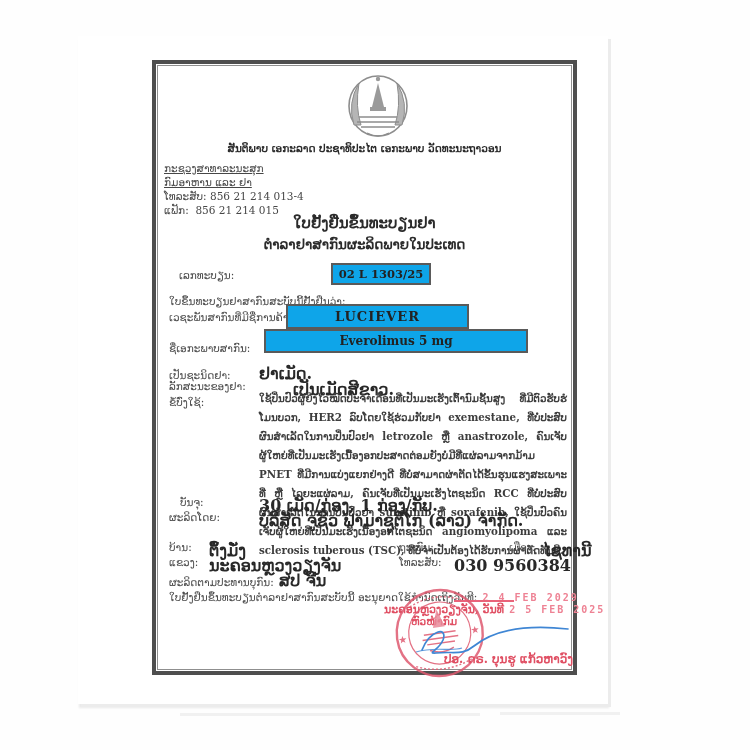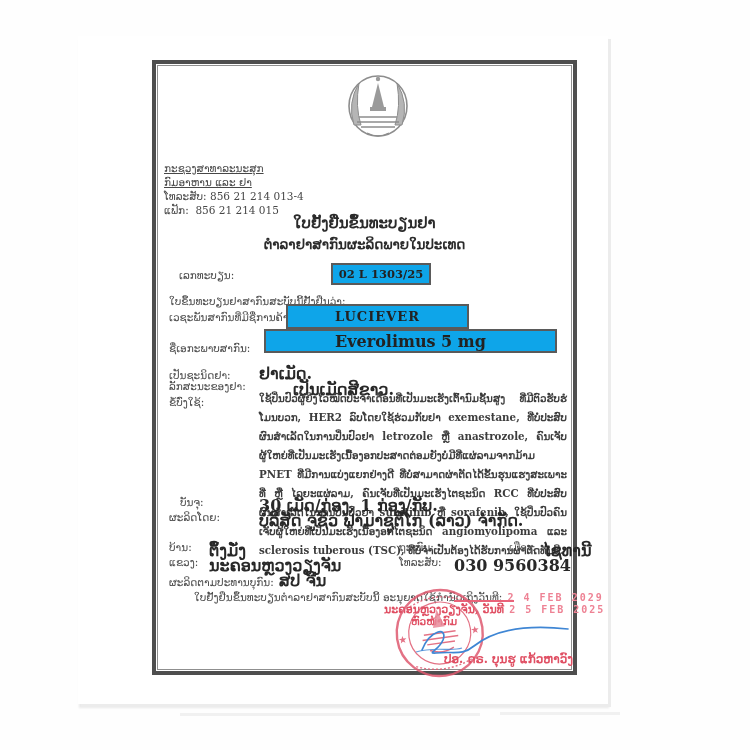--- a/index.html
+++ b/index.html
@@ -42,20 +42,21 @@
         <path d="M57,52 Q64,30 52,10 Q56,34 50,52 Z" fill="#b5b5b5" stroke-width="1"></path>
         <path d="M33,10 L39,34 L27,34 Z" fill="#9a9a9a" stroke="none"></path>
         <rect x="25" y="34" width="16" height="4" fill="#9a9a9a" stroke="none"></rect>
         <path d="M14,44 H52 M12,49 H54 M16,54 H50" stroke-width="1.3"></path>
         <path d="M22,60 Q33,66 44,60" stroke-width="1.3"></path>
         <circle cx="33" cy="6" r="2.2" fill="#9a9a9a" stroke="none"></circle>
       </g>
     </svg>
   </div>
 
+  <div class="abs center title" style="top:78px;font-size:10.5px;">ສັນຕິພາບ ເອກະລາດ ປະຊາທິປະໄຕ ເອກະພາບ ວັດທະນະຖາວອນ</div>
 
   <div class="abs lao u" style="left:8px;top:98px;">ກະຊວງສາທາລະນະສຸກ</div>
   <div class="abs lao u" style="left:8px;top:112px;">ກົມອາຫານ ແລະ ຢາ</div>
   <div class="abs lao" style="left:8px;top:126px;">
     <span>ໂທລະສັບ:</span>
     <span>856 21 214 013-4</span>
   </div>
   <div class="abs lao" style="left:8px;top:140px;">
     <span>ແຟັກ:</span>&nbsp;
     <span>856 21 214 015</span>
@@ -69,21 +70,21 @@
     <span>02 L 1303/25</span>
   </div>
 
   <div class="abs lbl" style="left:13px;top:231px;">ໃບຂຶ້ນທະບຽນຢາສາກົນສະບັບນີ້ຢັ້ງຢືນວ່າ:</div>
   <div class="abs lbl" style="left:13px;top:247px;">ເວຊະພັນສາກົນທີ່ມີຊື່ການຄ້າ:</div>
   <div class="box" style="left:130px;top:240px;width:183px;height:25px;font-size:13px;letter-spacing:1px;">
     <span>LUCIEVER</span>
   </div>
 
   <div class="abs lbl" style="left:13px;top:278px;">ຊື່ເອກະພາບສາກົນ:</div>
-  <div class="box" style="left:108px;top:265px;width:293px;height:24px;font-size:16px;">
+  <div class="box" style="left:108px;top:265px;width:264px;height:24px;font-size:12px;">
     <span>Everolimus 5 mg</span>
   </div>
 
   <div class="abs" style="left:13px;top:300px;">
     <span class="lbl">ເປັນຊະນິດຢາ:</span>
   </div>
   <div class="abs val" style="left:103px;top:300px;">ຢາເມັດ.</div>
 
   <div class="abs lbl" style="left:13px;top:316px;">ລັກສະນະຂອງຢາ:</div>
   <div class="abs val" style="left:103px;top:316px;margin-left:34px;">ເປັນເມັດສີຂາວ.</div>
@@ -107,21 +108,21 @@
   <div class="abs lbl" style="left:13px;top:492px;">ແຂວງ:</div>
   <div class="abs val" style="left:53px;top:492px;">ນະຄອນຫຼວງວຽງຈັນ</div>
   <div class="abs lbl" style="left:243px;top:492px;">ໂທລະສັບ:</div>
   <div class="abs val" style="left:298px;top:492px;">030 9560384</div>
 
   <div class="abs" style="left:13px;top:507px;">
     <span class="lbl">ຜະລິດຕາມປະທານບຸກົນ:</span>
     <span class="val">ສປ ຈີນ</span>
   </div>
 
-  <div class="abs" style="left:13px;top:522px;margin-left:25px;">
+  <div class="abs" style="left:13px;top:522px;">
     <span class="lbl">ໃບຢັ້ງຢືນຂຶ້ນທະບຽນຕຳລາຢາສາກົນສະບັບນີ້ ອະນຸຍາດໃຊ້ກຳນົດເຖິງວັນທີ:</span>
     <span class="stampdate">2 4 FEB 2029</span>
   </div>
   <div class="abs" style="left:298px;top:536px;width:60px;height:2px;background:#e9637a;"></div>
 
   <div class="abs" style="left:228px;top:534px;">
     <span class="red" style="font-size:11px;">ນະຄອນຫຼວງວຽງຈັນ, ວັນທີ</span>
     <span class="stampdate">2 5 FEB 2025</span>
   </div>
   <div class="abs red" style="left:255px;top:551px;font-size:10.5px;">ຫົວໜ້າກົມ</div>

